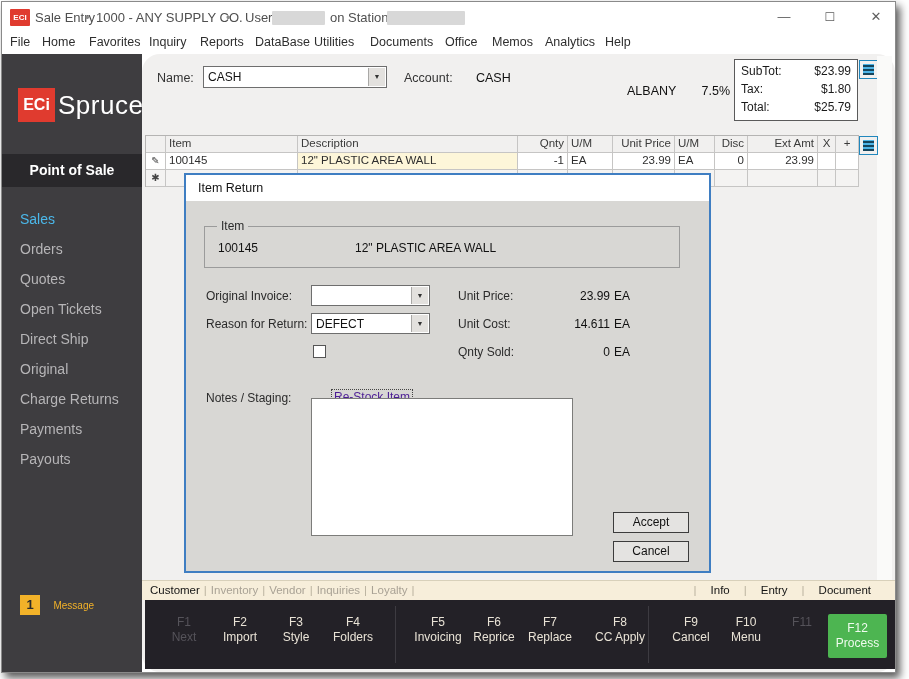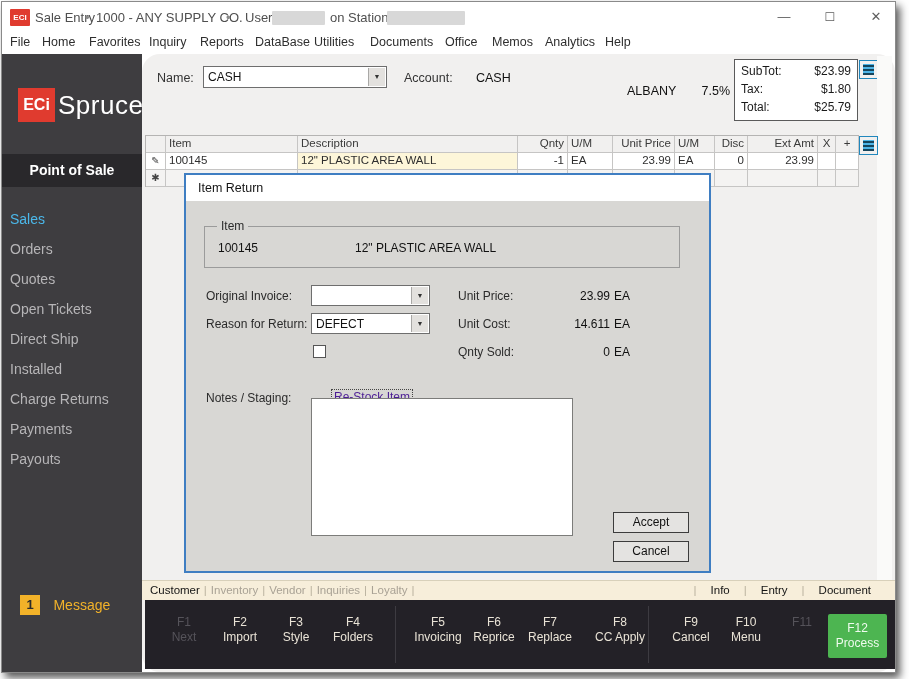--- a/index.html
+++ b/index.html
@@ -30,26 +30,26 @@
   
   .sidebar { position:absolute; left:0; top:52px; width:140px; bottom:0; background:#3e3d40; }
   .brand { position:absolute; left:16px; top:34px; height:38px; white-space:nowrap; }
   .brand-eci { display:inline-block; width:37px; height:34px; background:#e03b2f; color:#fff;
                font-size:16px; font-weight:bold; text-align:center; line-height:34px; vertical-align:middle;}
   .brand-name { color:#fff; font-size:26px; letter-spacing:0.5px; vertical-align:middle; margin-left:3px;}
   .brand-tm { color:#cfcfcf; font-size:7px; vertical-align:top; }
   .pos-band { position:absolute; left:0; top:100px; width:140px; height:33px; background:#29282b;
               color:#fff; font-size:14px; font-weight:bold; text-align:center; line-height:33px; }
   .nav { position:absolute; left:0; top:150px; width:140px; }
-  .nav-item { height:30px; line-height:30px; padding-left:8px; font-size:14px; color:#b6b5b7; cursor:default;}
+  .nav-item { height:30px; line-height:30px; padding-left:18px; font-size:14px; color:#b6b5b7; cursor:default;}
   .nav-item.active { color:#4bb8ea; }
   .msg-row { position:absolute; left:18px; top:541px; height:20px; white-space:nowrap;}
   .msg-count { display:inline-block; width:20px; height:20px; background:#f2b229; color:#2b2b2b;
                font-size:13px; font-weight:bold; text-align:center; line-height:20px; vertical-align:middle;}
-  .msg-label { color:#f2b229; font-size:14px; margin-left:9px; vertical-align:middle;}
+  .msg-label { color:#f2b229; font-size:10px; margin-left:9px; vertical-align:middle;}
 
   
   .content { position:absolute; left:140px; top:52px; right:0; bottom:0; background:#f1f0ef;border-radius:18px; }
   .lbl { position:absolute; font-size:12.5px; color:#333; white-space:nowrap; }
   .val { position:absolute; font-size:12.5px; color:#111; white-space:nowrap; }
   .name-lbl { left:15px; top:17px; } .acct-lbl { left:262px; top:17px; } .acct-val { left:334px; top:17px; }
   .loc-val { left:485px; top:30px; } .tax-val { left:545px; top:30px; width:43px; text-align:right;}
   .combo { position:absolute; background:#fff; border:1px solid #6e6e6e; }
   .combo-text { position:absolute; left:4px; top:3px; font-size:12px; color:#111; white-space:nowrap;}
   .combo-btn { position:absolute; right:1px; top:1px; bottom:1px; width:17px; background:#e3e1de;
@@ -159,21 +159,21 @@
     <div class="brand">
       <span class="brand-eci">ECi</span><span class="brand-name">Spruce</span><span class="brand-tm">™</span>
     </div>
     <div class="pos-band">Point of Sale</div>
     <div class="nav">
       <div class="nav-item active">Sales</div>
       <div class="nav-item">Orders</div>
       <div class="nav-item">Quotes</div>
       <div class="nav-item">Open Tickets</div>
       <div class="nav-item">Direct Ship</div>
-      <div class="nav-item">Installed</div>
+      <div class="nav-item">Original</div>
       <div class="nav-item">Charge Returns</div>
       <div class="nav-item">Payments</div>
       <div class="nav-item">Payouts</div>
     </div>
     <div class="msg-row">
       <span class="msg-count">1</span>
       <span class="msg-label">Message</span>
     </div>
   </div>
 

